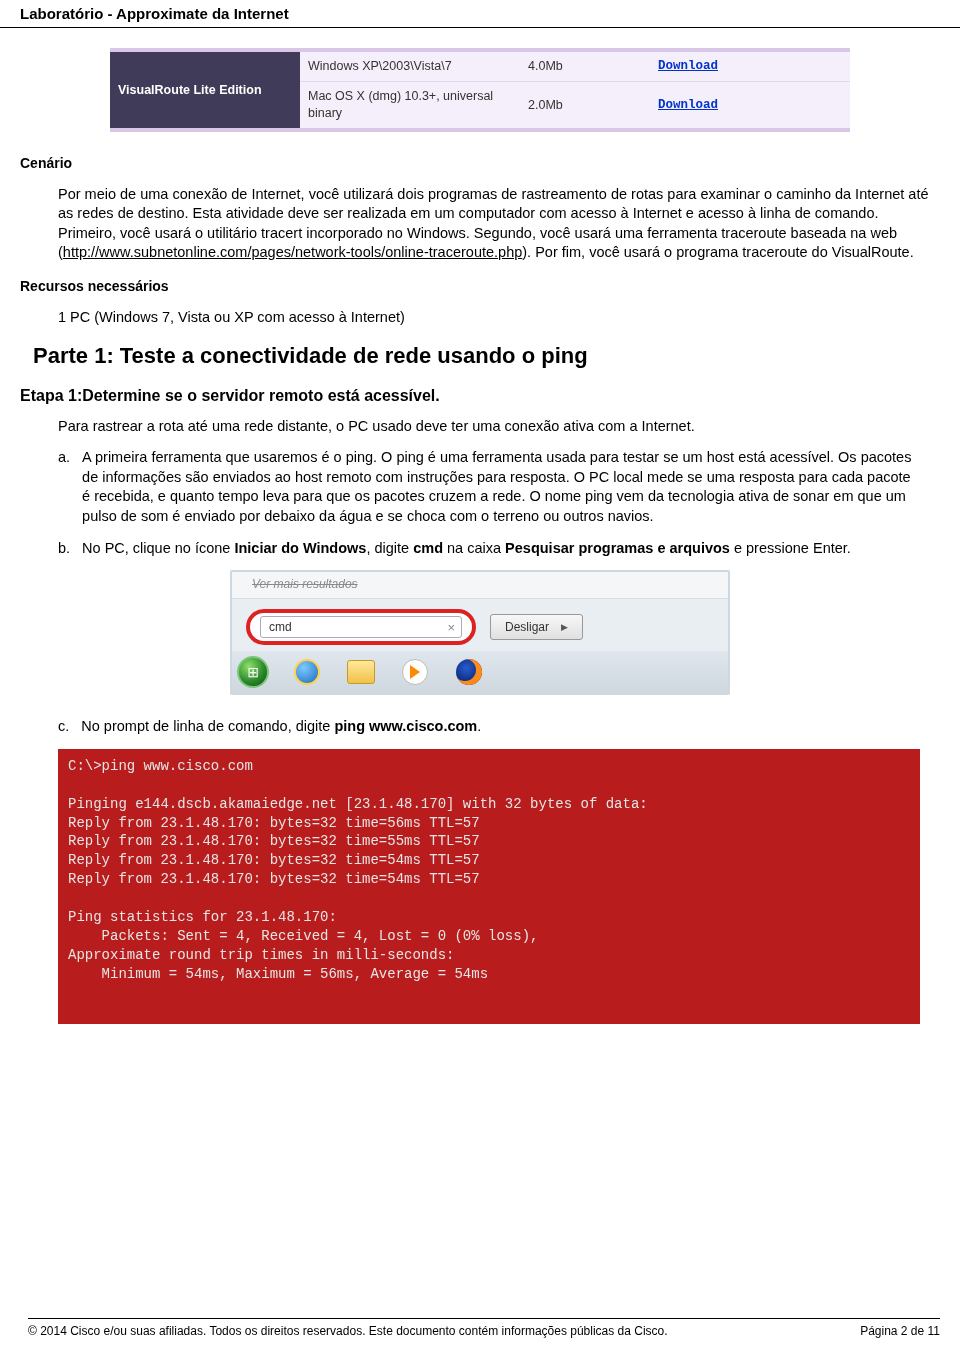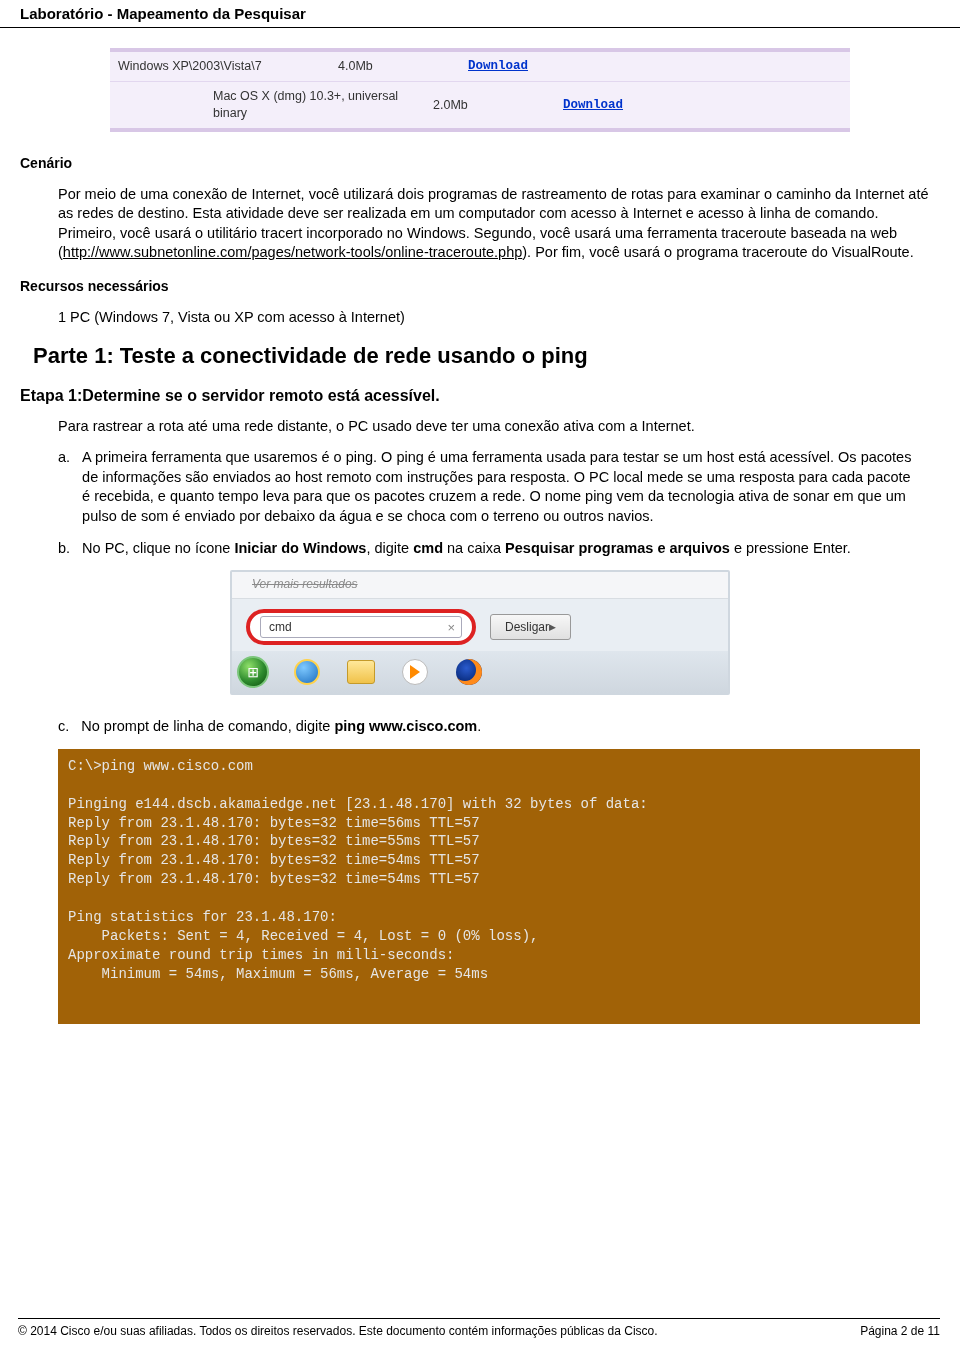--- a/index.html
+++ b/index.html
@@ -74,21 +74,21 @@
     flex: 1; height: 22px; border: 1px solid #aab; border-radius: 3px;
     display: flex; align-items: center; padding: 0 6px 0 8px;
     font-size: 12px; color: #333; background: #fff;
     justify-content: space-between;
   }
   .search-oval .x { color: #888; font-size: 13px; }
   .btn-desligar {
     background: linear-gradient(#f7f7f7,#e0e0e0);
     border: 1px solid #999; border-radius: 3px;
     padding: 4px 14px; font-size: 12px; color: #333;
-    display: flex; align-items: center; gap: 0;
+    display: flex; align-items: center; gap: 12px;
   }
   .btn-desligar .chev { font-size: 9px; color: #555; }
   .taskbar {
     display: flex; gap: 12px; padding: 4px 8px 4px 0;
     background: linear-gradient(#dfe6ed,#cfd7df);
     align-items: center;
   }
   .tb-icon {
     width: 42px; height: 34px; display: flex; align-items: center; justify-content: center;
     border-radius: 3px;
@@ -110,45 +110,46 @@
   .wmp { width:26px;height:26px;border-radius:50%;background:#fff;border:1px solid #bbb;
     display:flex;align-items:center;justify-content:center;}
   .wmp .tri { width:0;height:0;border-left:10px solid #ff8a00;border-top:7px solid transparent;border-bottom:7px solid transparent;}
   .ff { width:26px;height:26px;border-radius:50%;
     background: radial-gradient(circle at 40% 35%, #2a5bce, #0a2d80 60%);
     box-shadow: inset -4px -2px 0 2px #ff8a1a;
   }
 
   
   .terminal {
-    background: #a16207; color: #e5e5e5; font-family: "Courier New", monospace;
+    background: #b91c1c; color: #e5e5e5; font-family: "Courier New", monospace;
     font-size: 14px; padding: 8px 2px 40px 10px; margin: 4px 20px 0 38px;
     white-space: pre; line-height: 1.35; overflow:hidden;
   }
 
   .footer {
-    position: absolute; bottom: 12px; left: 18px; right: 20px;
+    position: absolute; bottom: 12px; left: 28px; right: 20px;
     border-top: 1px solid #000;
     font-size: 12px; padding-top: 4px;
     display: flex; justify-content: space-between;
   }
   b { font-weight: bold; }
 </style>
 </head>
 <body>
 
 <div class="page-header">
-  <span>Laboratório - Mapeamento da Pesquisar</span>
+  <span>Laboratório - Approximate da Internet</span>
 </div>
 
 <div class="content">
 
   <div class="download-table">
     <div class="dt-toprule"></div>
     <div class="dt-row dt-body">
+      <div class="dt-cell dt-product">VisualRoute Lite Edition</div>
       <div style="flex:1;display:flex;flex-direction:column;">
         <div style="display:flex;">
           <div class="dt-cell dt-os">Windows XP\2003\Vista\7</div>
           <div class="dt-cell dt-size">4.0Mb</div>
           <div class="dt-cell dt-dl">
             <a>Download</a>
           </div>
         </div>
         <div class="dt-midline"></div>
         <div style="display:flex;justify-content:center;">

